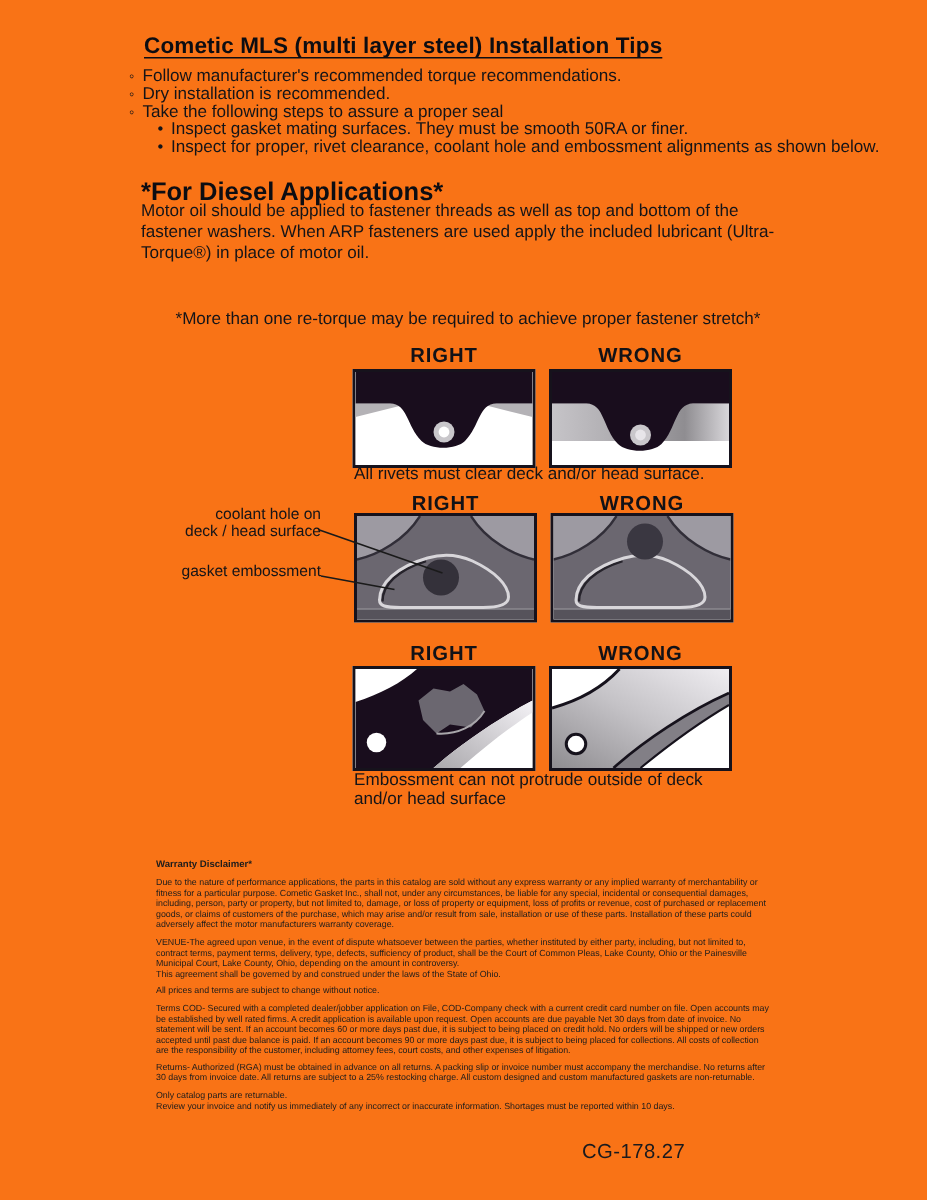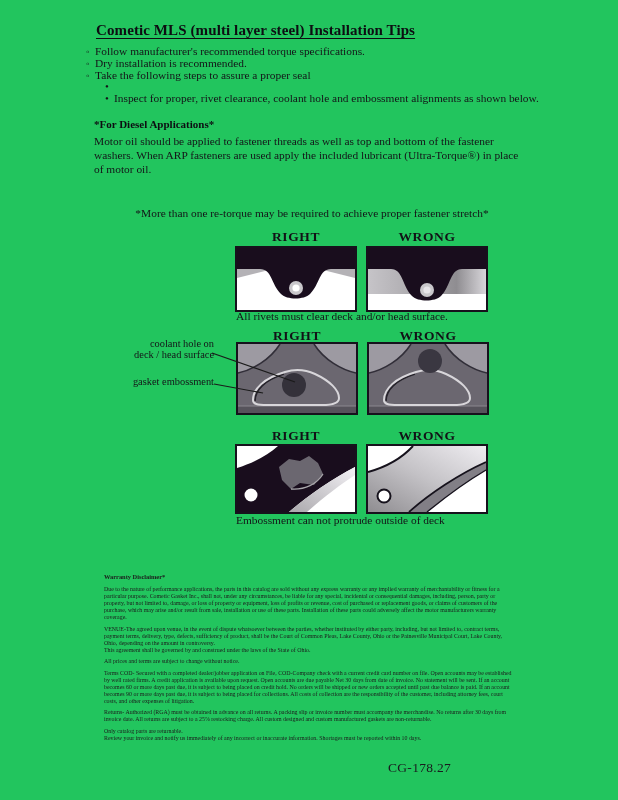--- a/index.html
+++ b/index.html
@@ -1,31 +1,31 @@
 <!DOCTYPE html>
 <html><head>
 <meta charset="utf-8">
 <style>
   html,body{margin:0;padding:0;background:#ffffff;}
   .page{
-    position:relative;width:618px;height:800px;background:#22c55e;
-    font-family:Liberation Serif, serif;color:#111;overflow:hidden;
+    position:relative;width:618px;height:800px;background:#f97316;
+    font-family:Liberation Sans, sans-serif;color:#111;overflow:hidden;
   }
   
   .title{
     position:absolute;left:96px;top:22px;font-size:15px;font-weight:bold;
     text-decoration:underline;text-underline-offset:3px;letter-spacing:.1px;color:#0d0d12;
   }
   .bullets{position:absolute;left:86px;top:46px;font-size:11.4px;line-height:11.8px;color:#141418;}
   .b-row{display:flex;}
   .b-row .glyph{width:9px;flex:0 0 9px;font-size:10px;}
   .b-sub{margin-left:19px;}
   .b-sub .glyph{font-size:11px;}
   
-  .diesel-h{position:absolute;left:94px;top:118px;font-size:11px;font-weight:bold;color:#0d0d12;}
+  .diesel-h{position:absolute;left:94px;top:118px;font-size:17px;font-weight:bold;color:#0d0d12;}
   .para{position:absolute;left:94px;width:436px;font-size:11.4px;line-height:14px;color:#141418;}
   .p1{top:134px;} .p2{top:166px;} .p3{top:206px;text-align:center;}
   
   .fig-label{
     position:absolute;width:122px;text-align:center;font-size:13.5px;font-weight:bold;
     letter-spacing:.6px;color:#121217;
   }
   .panel{
     position:absolute;width:122px;border:2px solid #16121c;box-sizing:border-box;
     background:#fff;
@@ -49,32 +49,33 @@
 </head>
 <body>
 
 <div class="page">
 
   <div class="title">Cometic MLS (multi layer steel) Installation Tips</div>
 
   <div class="bullets">
     <div class="b-row">
       <span class="glyph">◦</span>
-      <span>Follow manufacturer's recommended torque specifications.</span>
+      <span>Follow manufacturer's recommended torque recommendations.</span>
     </div>
     <div class="b-row">
       <span class="glyph">◦</span>
       <span>Dry installation is recommended.</span>
     </div>
     <div class="b-row">
       <span class="glyph">◦</span>
       <span>Take the following steps to assure a proper seal</span>
     </div>
     <div class="b-row b-sub">
       <span class="glyph">•</span>
+      <span>Inspect gasket mating surfaces.  They must be smooth 50RA or finer.</span>
     </div>
     <div class="b-row b-sub">
       <span class="glyph">•</span>
       <span>Inspect for proper, rivet clearance, coolant hole and embossment alignments as shown below.</span>
     </div>
   </div>
 
   <div class="diesel-h">*For Diesel Applications*</div>
   <div class="para p1">Motor oil should be applied to fastener threads as well as top and bottom of the fastener washers. When ARP fasteners are used apply the included lubricant (Ultra-Torque®) in place of motor oil.</div>
   <div class="para p3">*More than one re-torque may be required to achieve proper fastener stretch*</div>
@@ -194,20 +195,21 @@
       <path d="M0,26 C18,21 34,12 45,0" fill="none" stroke="#16121c" stroke-width="2"></path>
       <path d="M118,16 C91,28 61,48 41,66 H59 C81,48 101,34 118,24 Z" fill="#827f86"></path>
       <path d="M118,16 C91,28 61,48 41,66" fill="none" stroke="#16121c" stroke-width="1.8"></path>
       <path d="M118,24 C101,34 81,48 59,66" fill="none" stroke="#16121c" stroke-width="1.4"></path>
       <circle cx="16" cy="50" r="6.5" fill="#ffffff" stroke="#16121c" stroke-width="2"></circle>
     </svg>
   </div>
 
   <div class="cap" style="left:236px;top:514px;">
     <div>Embossment can not protrude outside of deck</div>
+    <div>and/or head surface</div>
   </div>
 
   <div class="warranty">
     <p class="wh">Warranty Disclaimer*</p>
     <p>Due to the nature of performance applications, the parts in this catalog are sold without any express warranty or any implied warranty of merchantability or fitness for a particular purpose.  Cometic Gasket Inc., shall not, under any circumstances, be liable for any special, incidental or consequential damages, including, person, party or property, but not limited to, damage, or loss of property or equipment, loss of profits or revenue, cost of purchased or replacement goods, or claims of customers of the purchase, which may arise and/or result from sale, installation or use of these parts.  Installation of these parts could adversely affect the motor manufacturers warranty coverage.</p>
     <p class="tight">VENUE-The agreed upon venue, in the event of dispute whatsoever between the parties, whether instituted by either party, including, but not limited to, contract terms, payment terms, delivery, type, defects, sufficiency of product, shall be the Court of Common Pleas, Lake County, Ohio or the Painesville Municipal Court, Lake County, Ohio, depending on the amount in controversy.</p>
     <p>This agreement shall be governed by and construed under the laws of the State of Ohio.</p>
     <p>All prices and terms are subject to change without notice.</p>
     <p>Terms COD- Secured with a completed dealer/jobber application on File, COD-Company check with a current credit card number on file.  Open accounts may be established by well rated firms.  A credit application is available upon request.  Open accounts are due payable Net 30 days from date of invoice.  No statement will be sent.  If an account becomes 60 or more days past due, it is subject to being placed on credit hold.  No orders will be shipped or new orders accepted until past due balance is paid.  If an account becomes 90 or more days past due, it is subject to being placed for collections.  All costs of collection are the responsibility of the customer, including attorney fees, court costs, and other expenses of litigation.</p>
     <p>Returns- Authorized (RGA) must be obtained in advance on all returns.  A packing slip or invoice number must accompany the merchandise.  No returns after 30 days from invoice date.  All returns are subject to a 25% restocking charge.  All custom designed and custom manufactured gaskets are non-returnable.</p>

